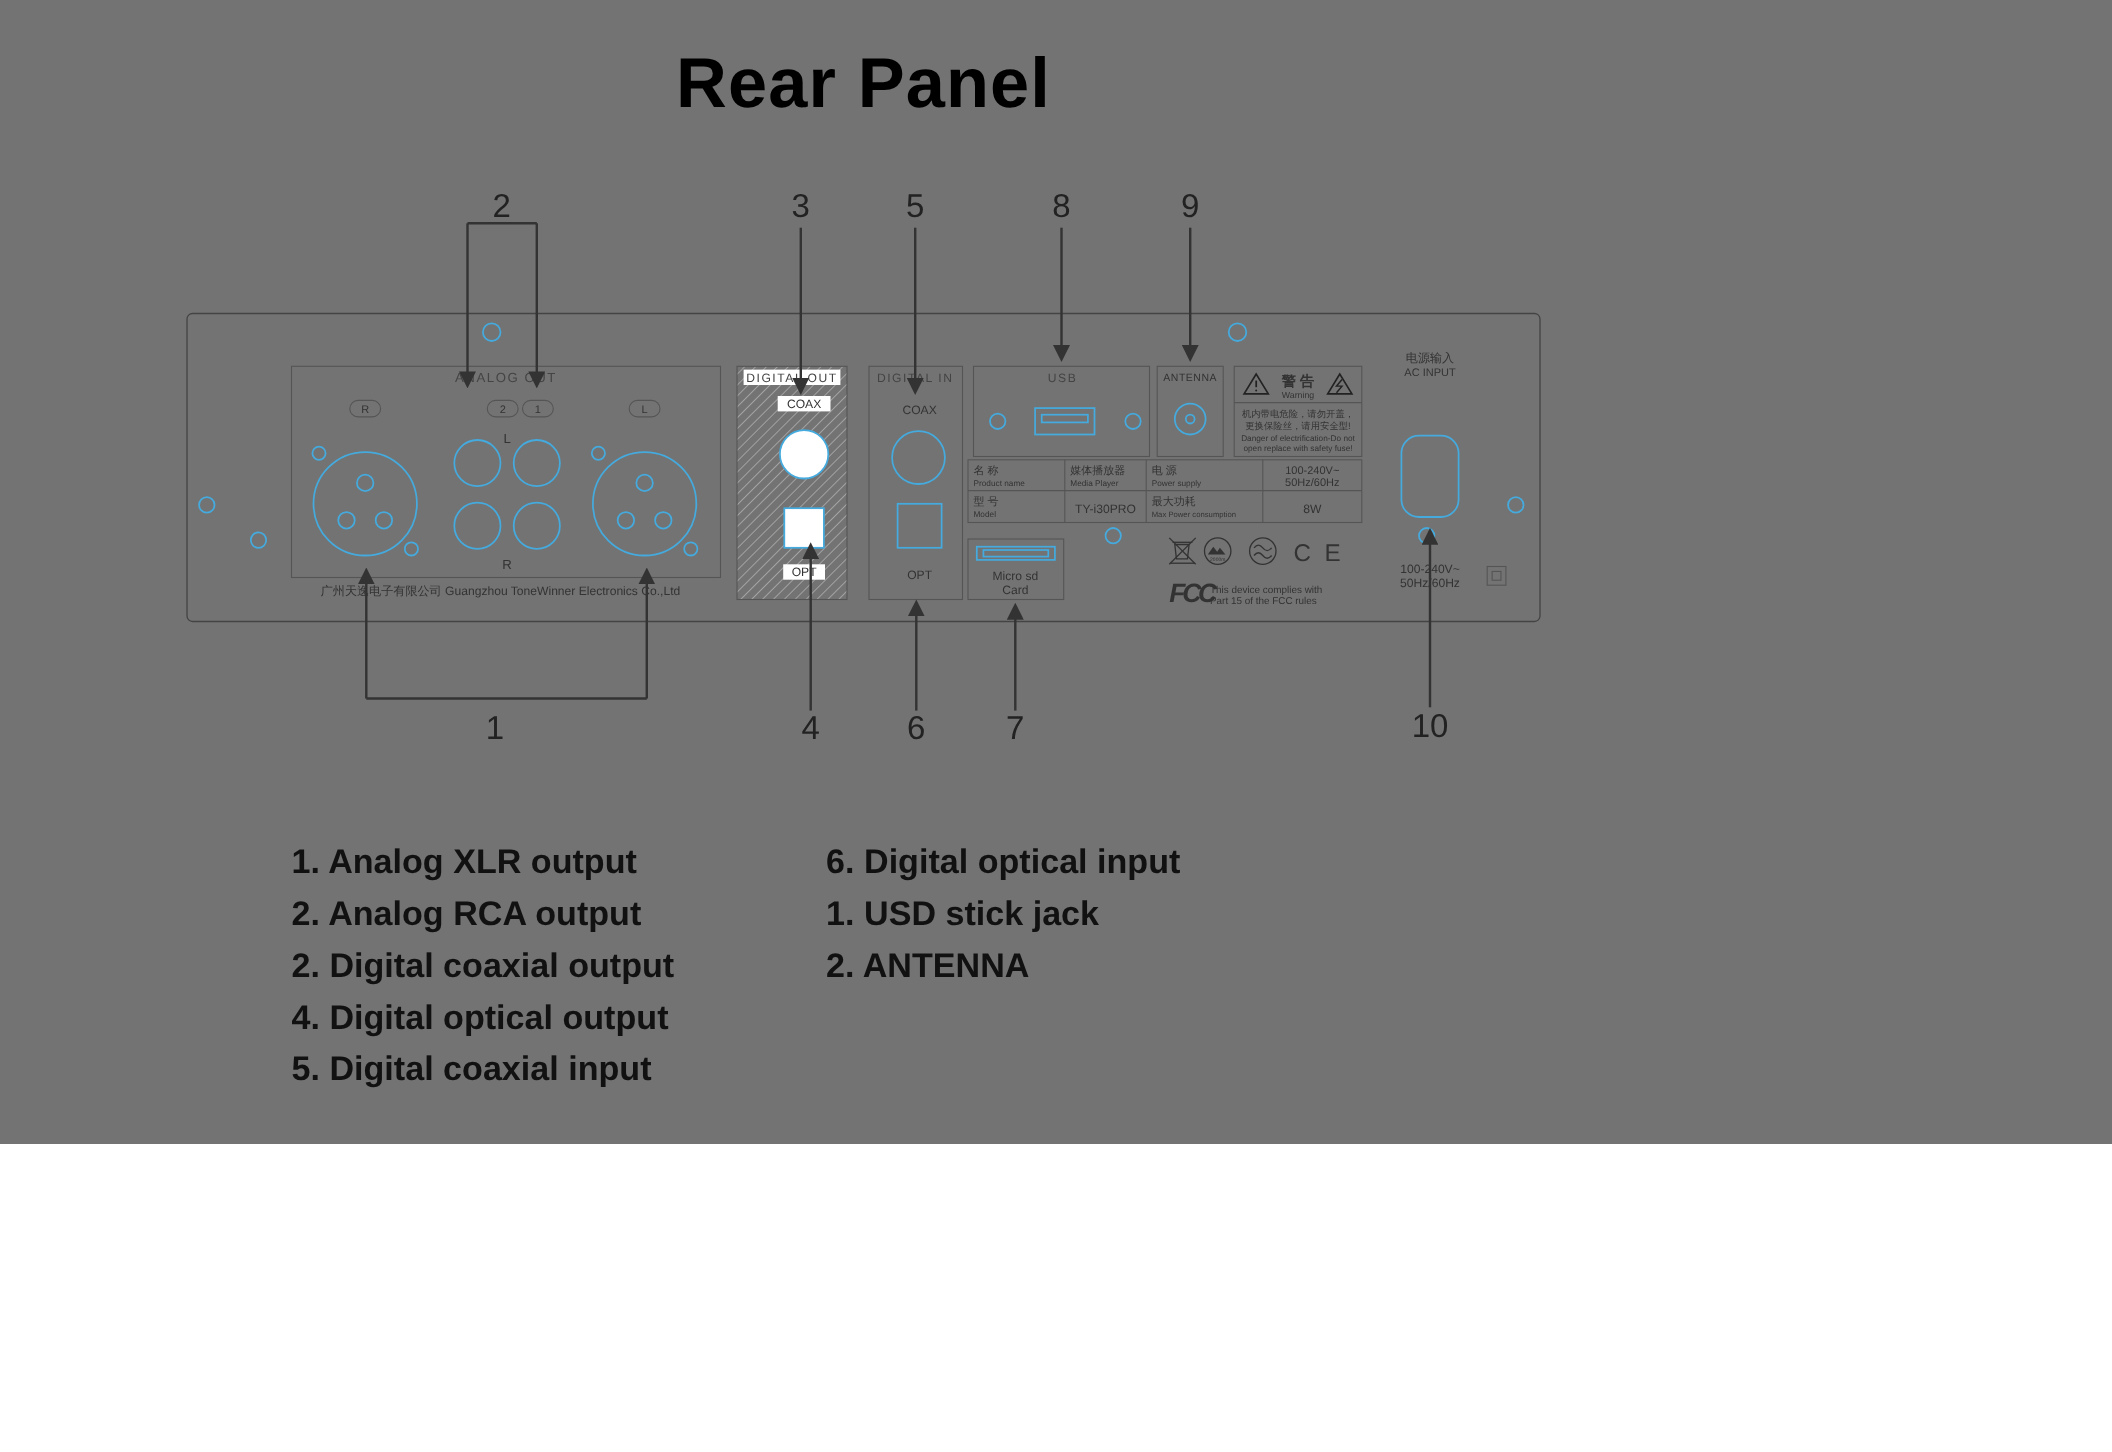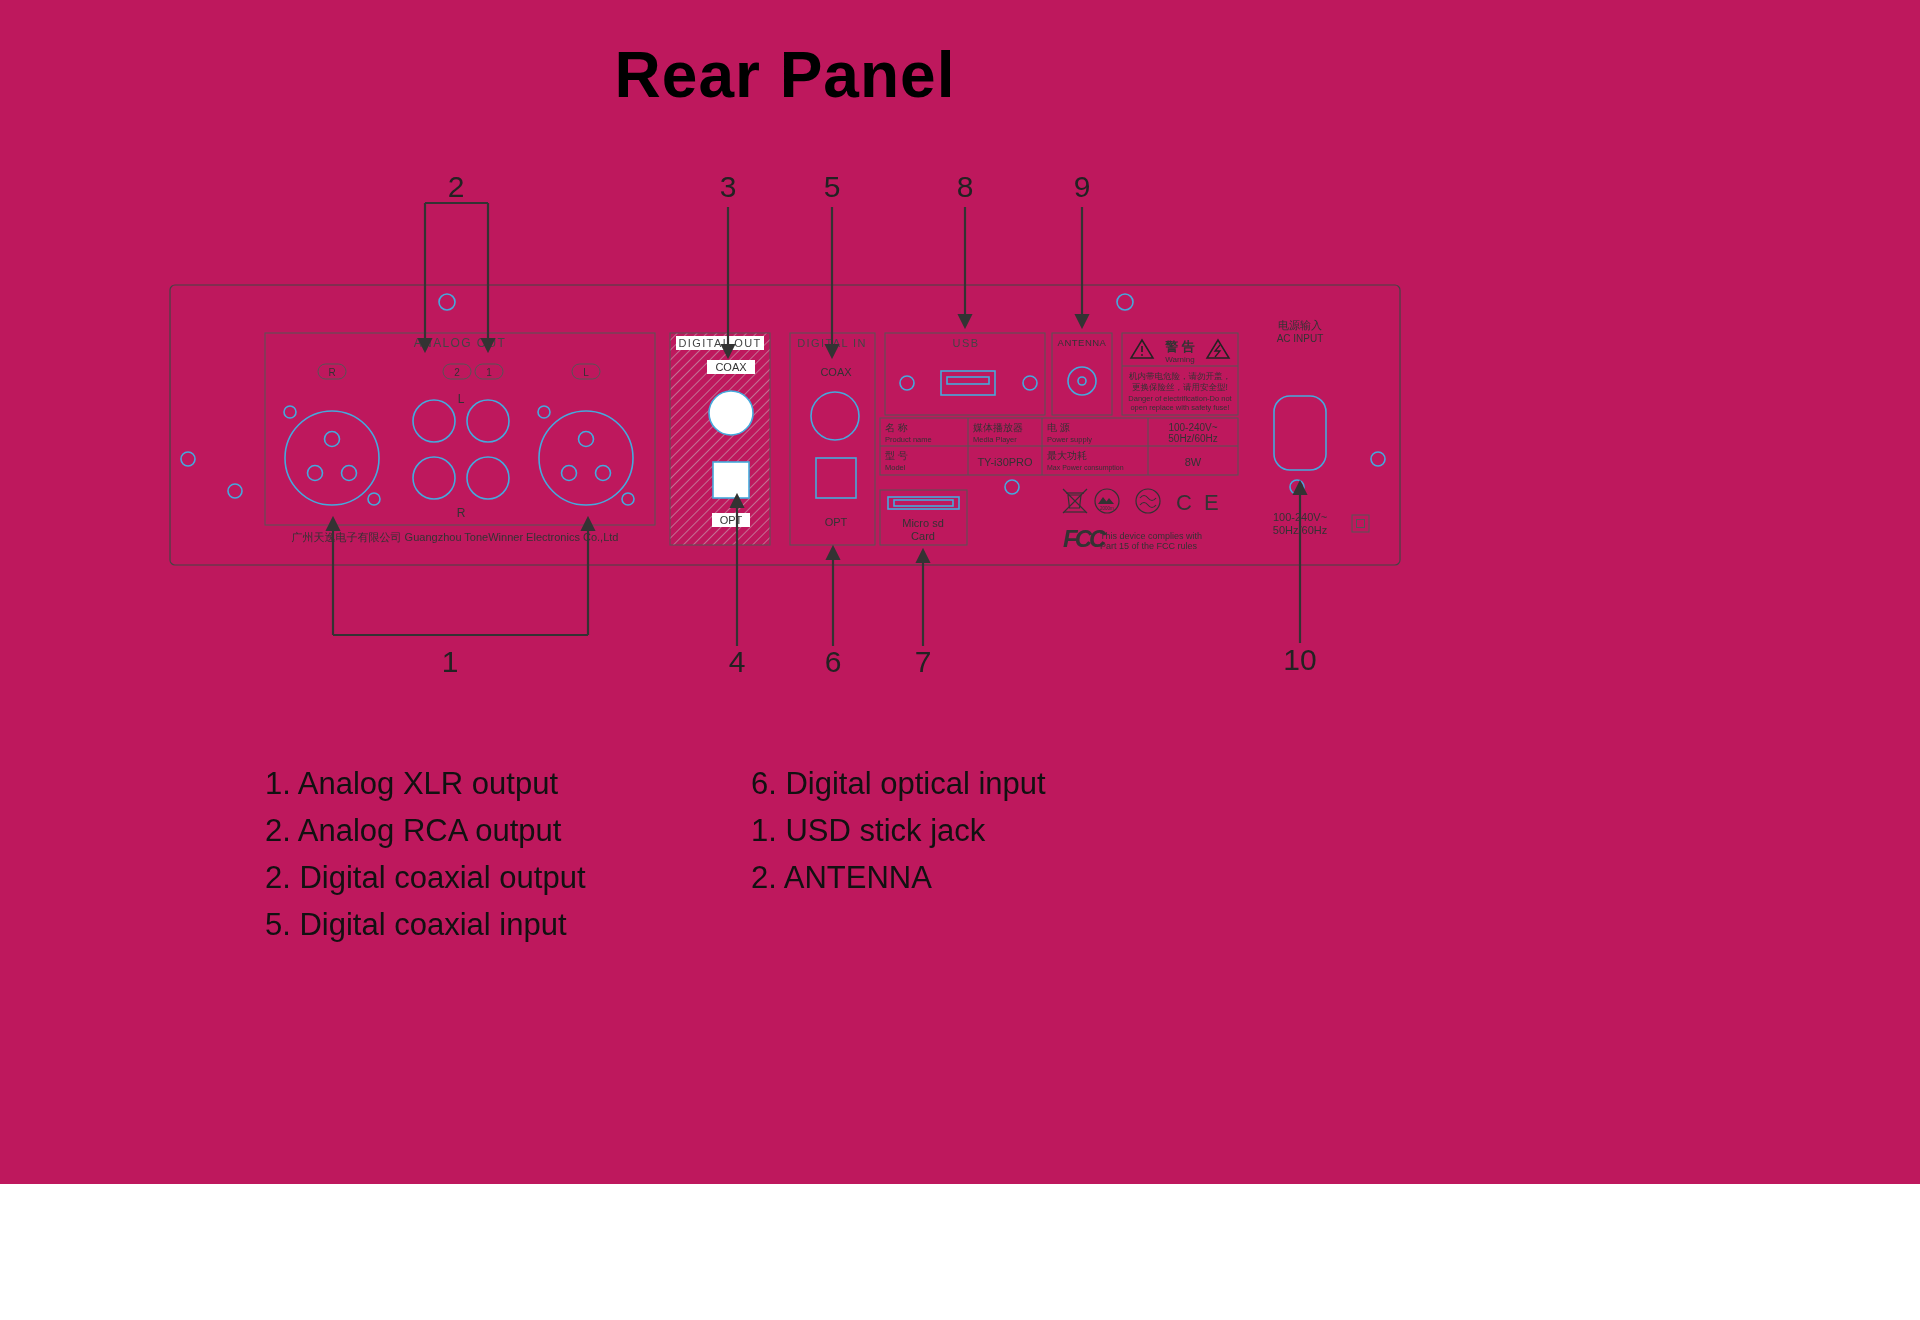--- a/index.html
+++ b/index.html
@@ -1,30 +1,30 @@
 <!DOCTYPE html>
 <html><head>
 <meta charset="utf-8">
 <style>
   * { margin:0; padding:0; box-sizing:border-box; }
   html, body { background:#fff; }
   body { font-family:"Liberation Sans", sans-serif; }
-  .page { position:relative; width:1920px; height:1184px; background:#be185d; overflow:hidden; }
+  .page { position:relative; width:1920px; height:1040px; background:#737373; overflow:hidden; }
   .title { position:absolute; top:38px; left:0; width:1570px; text-align:center;
            font-size:64px; font-weight:700; color:#000; letter-spacing:1px; }
   svg.diagram { position:absolute; top:0; left:0; }
   svg text { font-family:"Liberation Sans", sans-serif; fill:#333; }
   .sec-title { letter-spacing:1.4px; fill:#444; }
   .line  { stroke:#444; stroke-width:1.2; fill:none; }
   .thin  { stroke:#555; stroke-width:1; fill:none; }
   .blue  { stroke:#45aadd; stroke-width:1.6; fill:none; }
   .bluef { stroke:#45aadd; stroke-width:1.6; fill:#fff; }
   .arrow { stroke:#333; stroke-width:2.2; fill:none; }
   .callout { font-size:30px; fill:#222; }
-  .legend-col { position:absolute; top:760px; font-size:31px; color:#111; }
+  .legend-col { position:absolute; top:760px; font-size:31px; color:#111;font-weight:bold; }
   .legend-col div { height:47px; line-height:47px; white-space:nowrap; }
   .legend-left { left:265px; }
   .legend-right { left:751px; }
 </style>
 </head>
 <body>
 
 <div class="page">
 
   <h1 class="title">Rear Panel</h1>
@@ -259,20 +259,21 @@
 
       <text x="1300" y="670" text-anchor="middle" class="callout">10</text>
       <line x1="1300" y1="643" x2="1300" y2="483" class="arrow" marker-end="url(#ah)"></line>
     </g>
   </svg>
 
   <div class="legend-col legend-left">
     <div>1. Analog XLR output</div>
     <div>2. Analog RCA output</div>
     <div>2. Digital coaxial output</div>
+    <div>4. Digital optical output</div>
     <div>5. Digital coaxial input</div>
   </div>
   <div class="legend-col legend-right">
     <div>6. Digital optical input</div>
     <div>1. USD stick jack</div>
     <div>2. ANTENNA</div>
   </div>
 
 </div>
 

